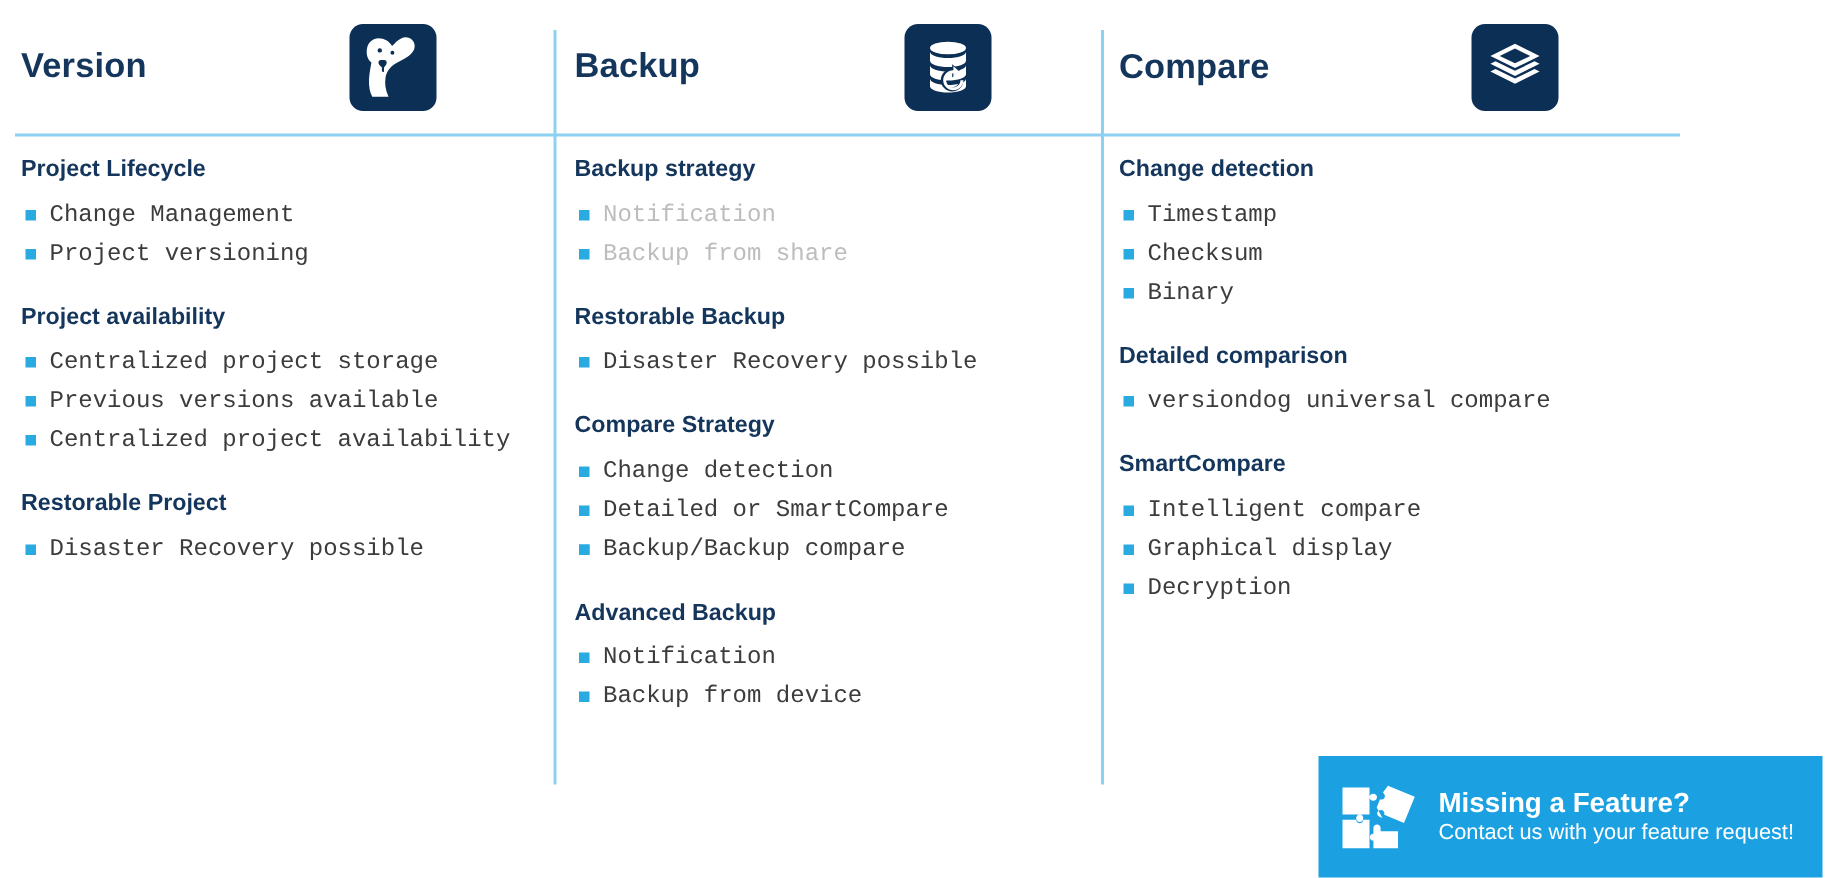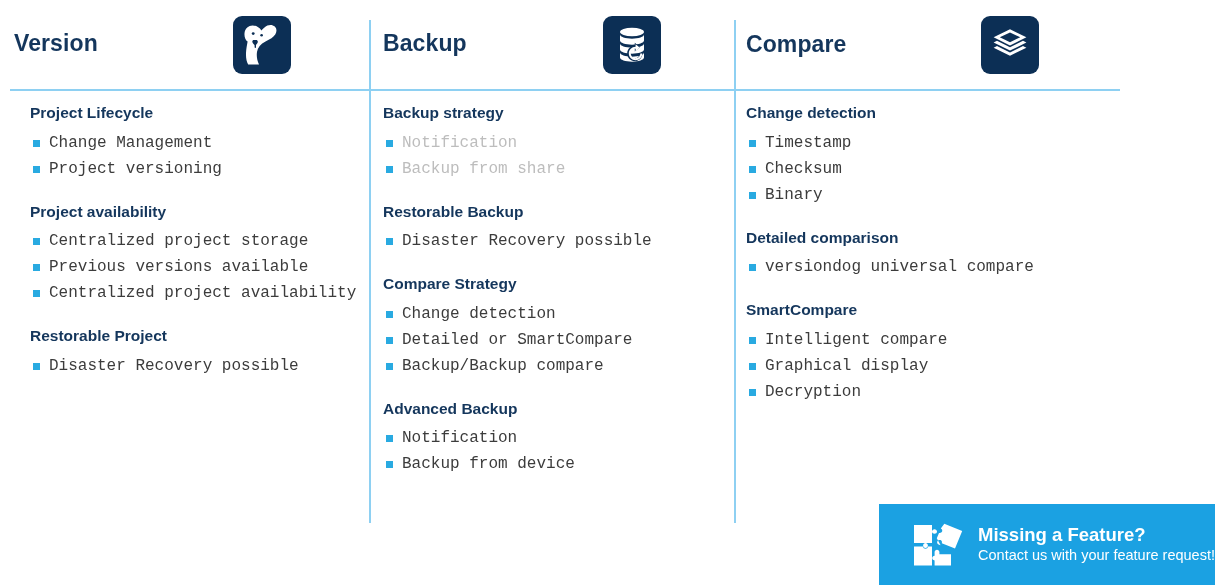--- a/index.html
+++ b/index.html
@@ -87,21 +87,21 @@
   .c3 .col-icon { left: 245px; }
   .col-icon svg { display: block; }
 
   
   .col-body {
     position: absolute;
     top: 105px;
     left: 0;
     right: 0;
   }
-  .c1 .col-body { padding-left: 30px; }
+  .c1 .col-body { padding-left: 14px; }
   .c2 .col-body { padding-left: 12px; }
   .c3 .col-body { padding-left: 10px; }
 
   .group {
     margin-bottom: 22px;
   }
   .group:last-child { margin-bottom: 0; }
 
   .group-title {
     font-size: 15.5px;
@@ -140,21 +140,20 @@
   .feature-banner {
     position: absolute;
     left: 879px;
     top: 504px;
     width: 336px;
     height: 81px;
     background: #1ba1e2;
     display: flex;
     align-items: center;
     cursor: pointer;
-    justify-content: flex-end;
   }
   .banner-icon {
     width: 62px;
     height: 56px;
     margin-left: 10px;
     margin-right: 8px;
     flex: 0 0 auto;
     display: flex;
     align-items: center;
     justify-content: center;

